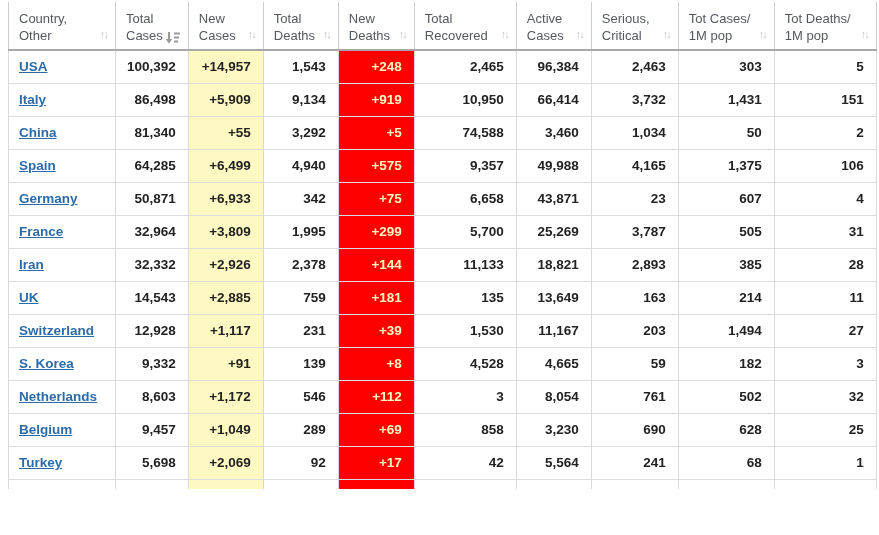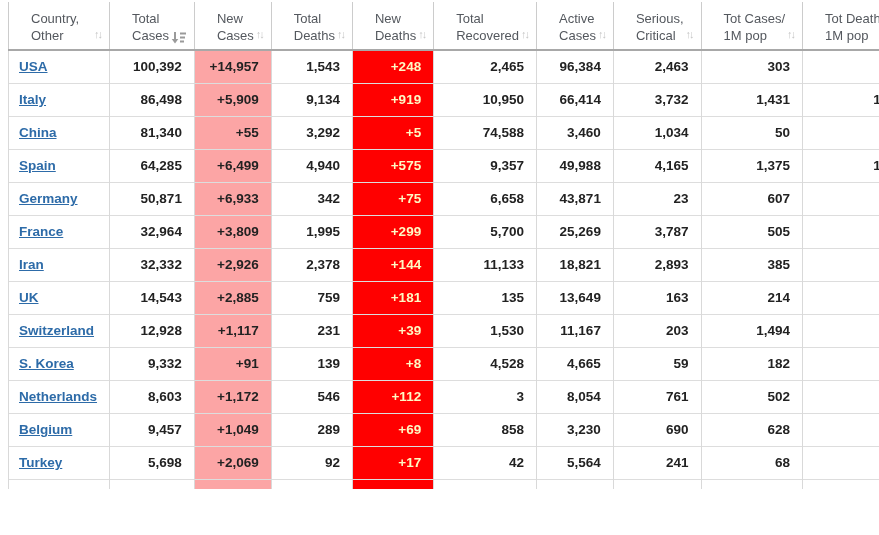--- a/index.html
+++ b/index.html
@@ -31,21 +31,20 @@
     text-align: left;
     vertical-align: bottom;
     cursor: pointer;
   }
   th:last-child { border-right: 1px solid #cccccc; }
   .th-inner {
     display: flex;
     justify-content: space-between;
     align-items: flex-end;
     gap: 2px;
-    margin-left: 12px;
   }
   .th-label { white-space: nowrap; }
   .sort-icon {
     color: #c6c6c6;
     font-size: 11px;
     font-weight: 700;
     letter-spacing: -2px;
     white-space: nowrap;
     flex: none;
     padding: 0 2px 1px 0;
@@ -65,21 +64,21 @@
     padding: 0 12px 0 6px;
     white-space: nowrap;
     overflow: hidden;
   }
   td:last-child { border-right: 1px solid #d9d9d9; }
   td.country-cell { text-align: left; padding-left: 10px; }
   a.country-link {
     color: #2d6ba8;
     font-weight: 700;
   }
-  td.new-cases { background: #fca5a5; }
+  td.new-cases { background: #fef9c3; }
   td.new-deaths { background: #FF0000; color: #fef9c3; }
   tr.partial td { height: 10px; }
 </style>
 </head>
 <body>
 
 <table>
   <colgroup>
     <col class="c0">
       <col class="c1">

